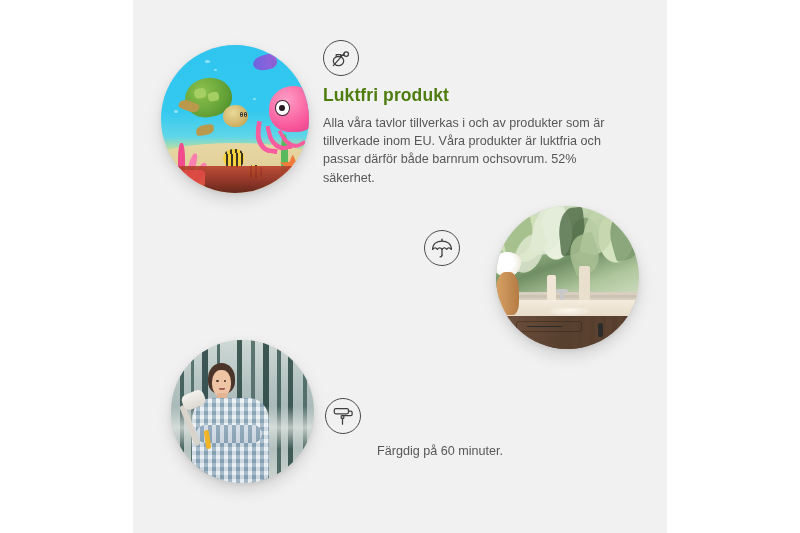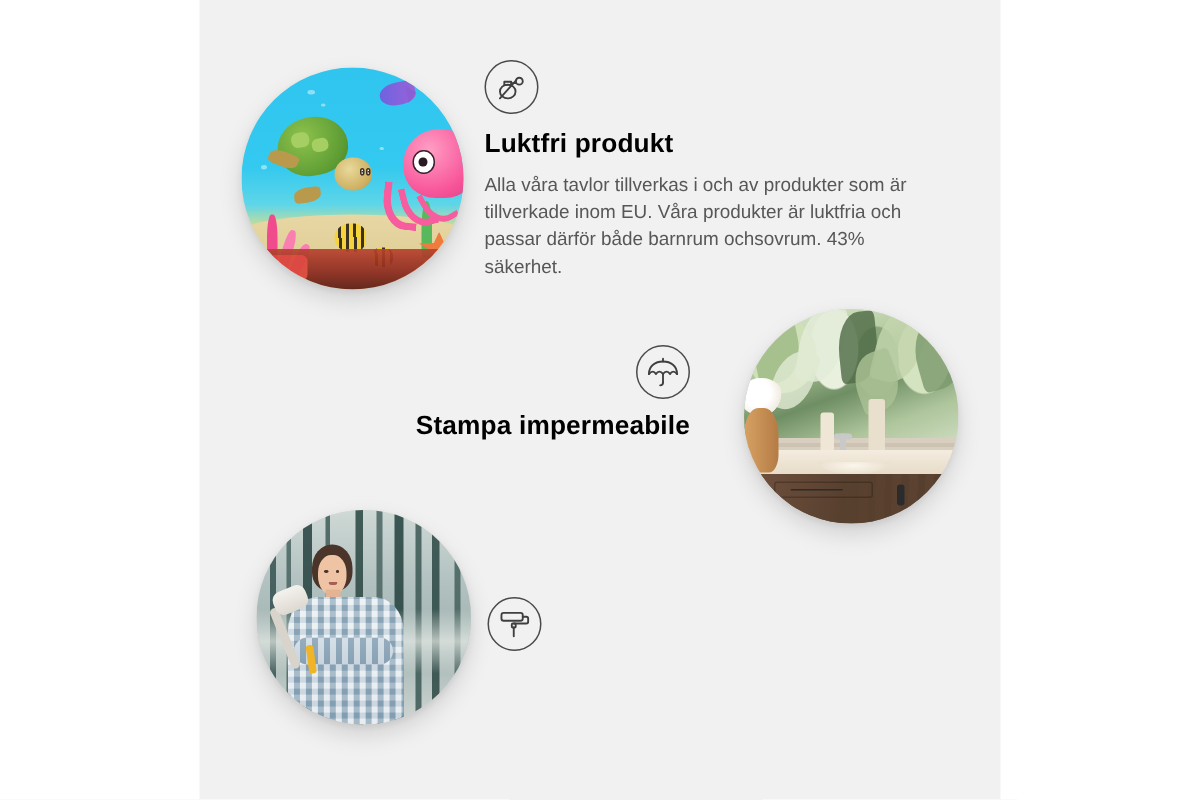--- a/index.html
+++ b/index.html
@@ -327,21 +327,21 @@
     width: 36px; height: 36px;
     border: 1.6px solid #4a4a4a;
     border-radius: 50%;
     display: flex; align-items: center; justify-content: center;
   }
   .icon-circle svg { display: block; }
 
   .feat-title {
     font-size: 17.5px;
     font-weight: bold;
-    color: #000000;
+    color: #4d7c0f;
     line-height: 1.25;
     letter-spacing: .1px;
   }
   .feat-desc {
     font-size: 12.6px;
     color: #575757;
     line-height: 1.45;
   }
 
   
@@ -410,21 +410,21 @@
       <div class="icon-circle">
         <svg width="24" height="24" viewBox="0 0 24 24" fill="none" stroke="#3f3f3f" stroke-width="1.25" stroke-linecap="round" stroke-linejoin="round">
           <ellipse cx="9.5" cy="15" rx="5.2" ry="4.6"></ellipse>
           <path d="M7.2 10.6 h4.6 v-2.1 h-4.6 z"></path>
           <path d="M11.8 9.4 h3.1"></path>
           <circle cx="17.2" cy="8.1" r="2.3"></circle>
           <path d="M4.3 19.6 L15.2 7.4"></path>
         </svg>
       </div>
       <div class="feat-title">Luktfri produkt</div>
-      <div class="feat-desc">Alla våra tavlor tillverkas i och av produkter som är tillverkade inom EU. Våra produkter är luktfria och passar därför både barnrum ochsovrum. 43% säkerhet.</div>
+      <div class="feat-desc">Alla våra tavlor tillverkas i och av produkter som är tillverkade inom EU. Våra produkter är luktfria och passar därför både barnrum ochsovrum. 52% säkerhet.</div>
     </div>
 
     <div class="circle-img" style="left:363px; top:206px; width:143px; height:143px;">
       <div class="art">
         <div class="bath-wall">
           <i class="leaf lf1"></i>
             <i class="leaf lf2"></i>
             <i class="leaf lf3"></i>
           <i class="leaf lf4"></i>
             <i class="leaf lf5"></i>
@@ -450,21 +450,20 @@
     <div class="feature caption" id="feat-2">
       <div class="icon-circle">
         <svg width="24" height="24" viewBox="0 0 24 24" fill="none" stroke="#3f3f3f" stroke-width="1.25" stroke-linecap="round" stroke-linejoin="round">
           <path d="M2.6 13.4 C2.6 7.9 6.8 5 12 5 s9.4 2.9 9.4 8.4"></path>
           <path d="M2.6 13.4 c1.6-2.2 3.5-2.2 4.7 0 1.3-2.2 3.3-2.2 4.7 0 1.4-2.2 3.4-2.2 4.7 0 1.2-2.2 3.1-2.2 4.7 0"></path>
           <path d="M12 13.4 V19"></path>
           <path d="M12 19 a1.9 1.9 0 0 1-1.9 1.9"></path>
           <path d="M12 3.2 V5"></path>
         </svg>
       </div>
-      <div class="feat-title">Stampa impermeabile</div>
     </div>
 
     <div class="circle-img" style="left:38px; top:340px; width:143px; height:143px;">
       <div class="art">
         <div class="forest-bg">
           <i class="trunk t1"></i>
             <i class="trunk t2"></i>
             <i class="trunk t3"></i>
           <i class="trunk t4"></i>
             <i class="trunk t5"></i>
@@ -492,16 +491,17 @@
 
     <div class="feature caption" id="feat-3">
       <div class="icon-circle">
         <svg width="24" height="24" viewBox="0 0 24 24" fill="none" stroke="#3f3f3f" stroke-width="1.25" stroke-linecap="round" stroke-linejoin="round">
           <rect x="3.3" y="4.6" width="14.2" height="5.2" rx="1.5"></rect>
           <path d="M17.5 7.2 h2.4 a1.2 1.2 0 0 1 1.2 1.2 v2.1 a1.2 1.2 0 0 1-1.2 1.2 h-8.2"></path>
           <rect x="10.2" y="11.7" width="2.6" height="2.6" rx=".6"></rect>
           <path d="M11.5 14.3 V20.2"></path>
         </svg>
       </div>
+      <div class="feat-desc">Färgdig på 60 minuter.</div>
     </div>
 
   </div>
 </div>
 
 </body></html>

